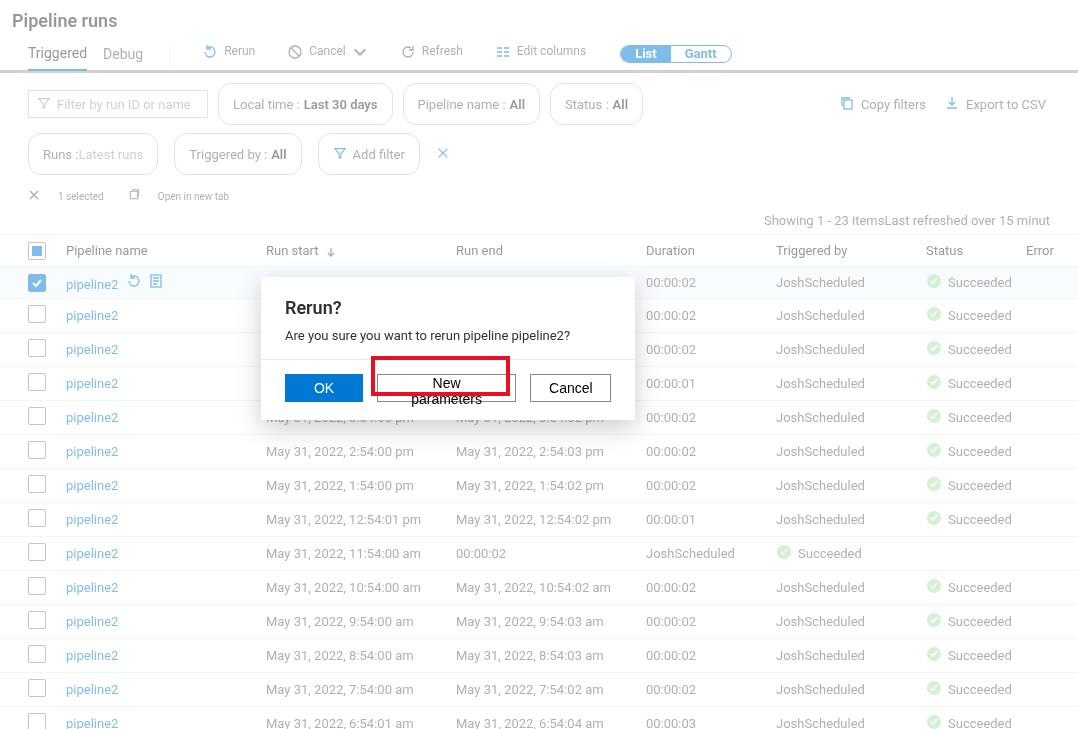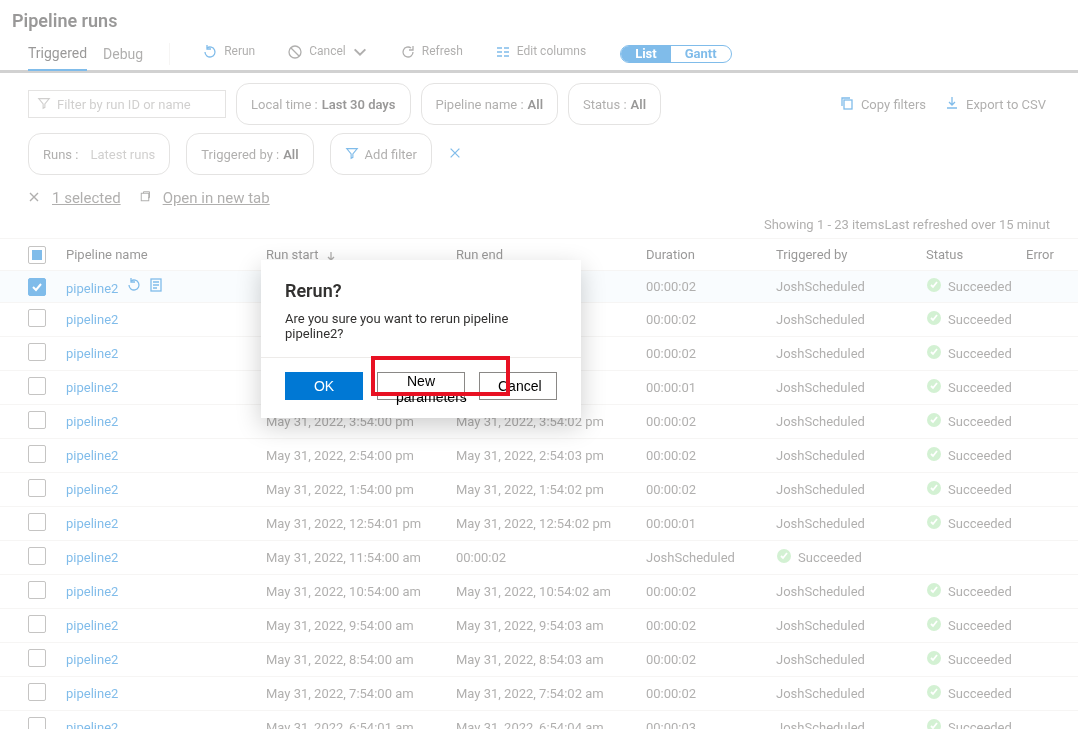--- a/index.html
+++ b/index.html
@@ -38,36 +38,36 @@
   }
   .viewtoggle span {
     padding: 3px 14px; font-size: 13px; cursor: pointer; color: #0078d4;
   }
   .viewtoggle span.active { background: #0078d4; color: #fff; }
 
   
   .filterbar { display:flex; align-items:center; gap:10px; padding: 10px 28px 4px; flex-wrap: wrap; }
   .searchbox {
     display:flex; align-items:center; gap:6px;
-    border:1px solid #c8c6c4; height:28px; width:198px; padding:0 8px;
+    border:1px solid #c8c6c4; height:28px; width:180px; padding:0 8px;
     color:#a19f9d; font-size:13px;
   }
   .searchbox svg { width:14px; height:14px; }
   .pill {
     display:inline-flex; align-items:center; height:42px; padding:0 14px;
     border:1px solid #c8c6c4; border-radius:13px; color:#605e5c; font-size:13px;
     cursor:pointer; white-space:nowrap;
   }
   .pill b { font-weight:600; color:#323130; margin-left:4px; }
   .filterbar2 { display:flex; align-items:center; gap:16px; padding: 4px 28px 10px; }
   .rightactions { margin-left:auto; display:flex; align-items:center; gap:18px; padding-right:4px;}
   .icnbtn { display:inline-flex; align-items:center; gap:6px; color:#605e5c; font-size:13px; cursor:pointer;}
   .icnbtn svg { width:16px; height:16px; }
 
-  .selrow { display:flex; align-items:center; gap:12px; padding: 4px 28px 6px; color:#605e5c; font-size:15px;text-decoration:underline;}
+  .selrow { display:flex; align-items:center; gap:18px; padding: 4px 28px 6px; color:#605e5c; font-size:10px;}
   .selrow svg { width:12px; height:12px; }
 
   .metarow { display:flex; justify-content:flex-end; padding: 4px 28px 6px; color:#605e5c; font-size:13px;}
 
   
   .table { border-top:1px solid #edebe9; }
   .thead, .trow {
     display:grid;
     grid-template-columns: 58px 200px 190px 190px 130px 150px 100px 60px;
     align-items:center;
@@ -98,21 +98,21 @@
   .status-cell { display:flex; align-items:center; gap:6px; color:#605e5c; }
   .status-cell svg { width:16px; height:16px; }
 
   
   .scrim {
     position: absolute; inset:0; background: rgba(255,255,255,0.5);
   }
 
   
   .modal {
-    position:absolute; left:261px; top:260px; width:320px;
+    position:absolute; left:261px; top:277px; width:374px;
     background:#fff; box-shadow:0 8px 24px rgba(0,0,0,0.2);
   }
   .modal .mbody { padding: 20px 24px 16px; }
   .modal h3 { font-size:18px; font-weight:600; margin-bottom:10px; }
   .modal p { font-size:13px; color:#323130; }
   .modal .mactions {
     display:flex; gap:14px; padding: 14px 24px 18px; border-top:1px solid #edebe9;
   }
   .btn {
     height:28px; padding:0 18px; font-size:14px; border:1px solid #8a8886;
@@ -223,21 +223,21 @@
           </svg>
       </span>
       <span>Export to CSV</span>
     </div>
   </div>
 </div>
 
 <div class="filterbar2">
   <div class="pill">
     <span>Runs :</span>
-    <span class="muted" style="margin-left:12px">Latest runs</span>
+    <span class="muted" style="margin-left:0">Latest runs</span>
   </div>
   <div class="pill">
     <span>Triggered by :</span>
     <b>All</b>
   </div>
   <div class="pill">
     <span style="margin-right:6px">
       <svg viewBox="0 0 16 16" width="14" height="14" fill="none" stroke="#0078d4" stroke-width="1.3">
           <path d="M2 3h12l-5 6v4l-2 1v-5z"></path>
         </svg>

